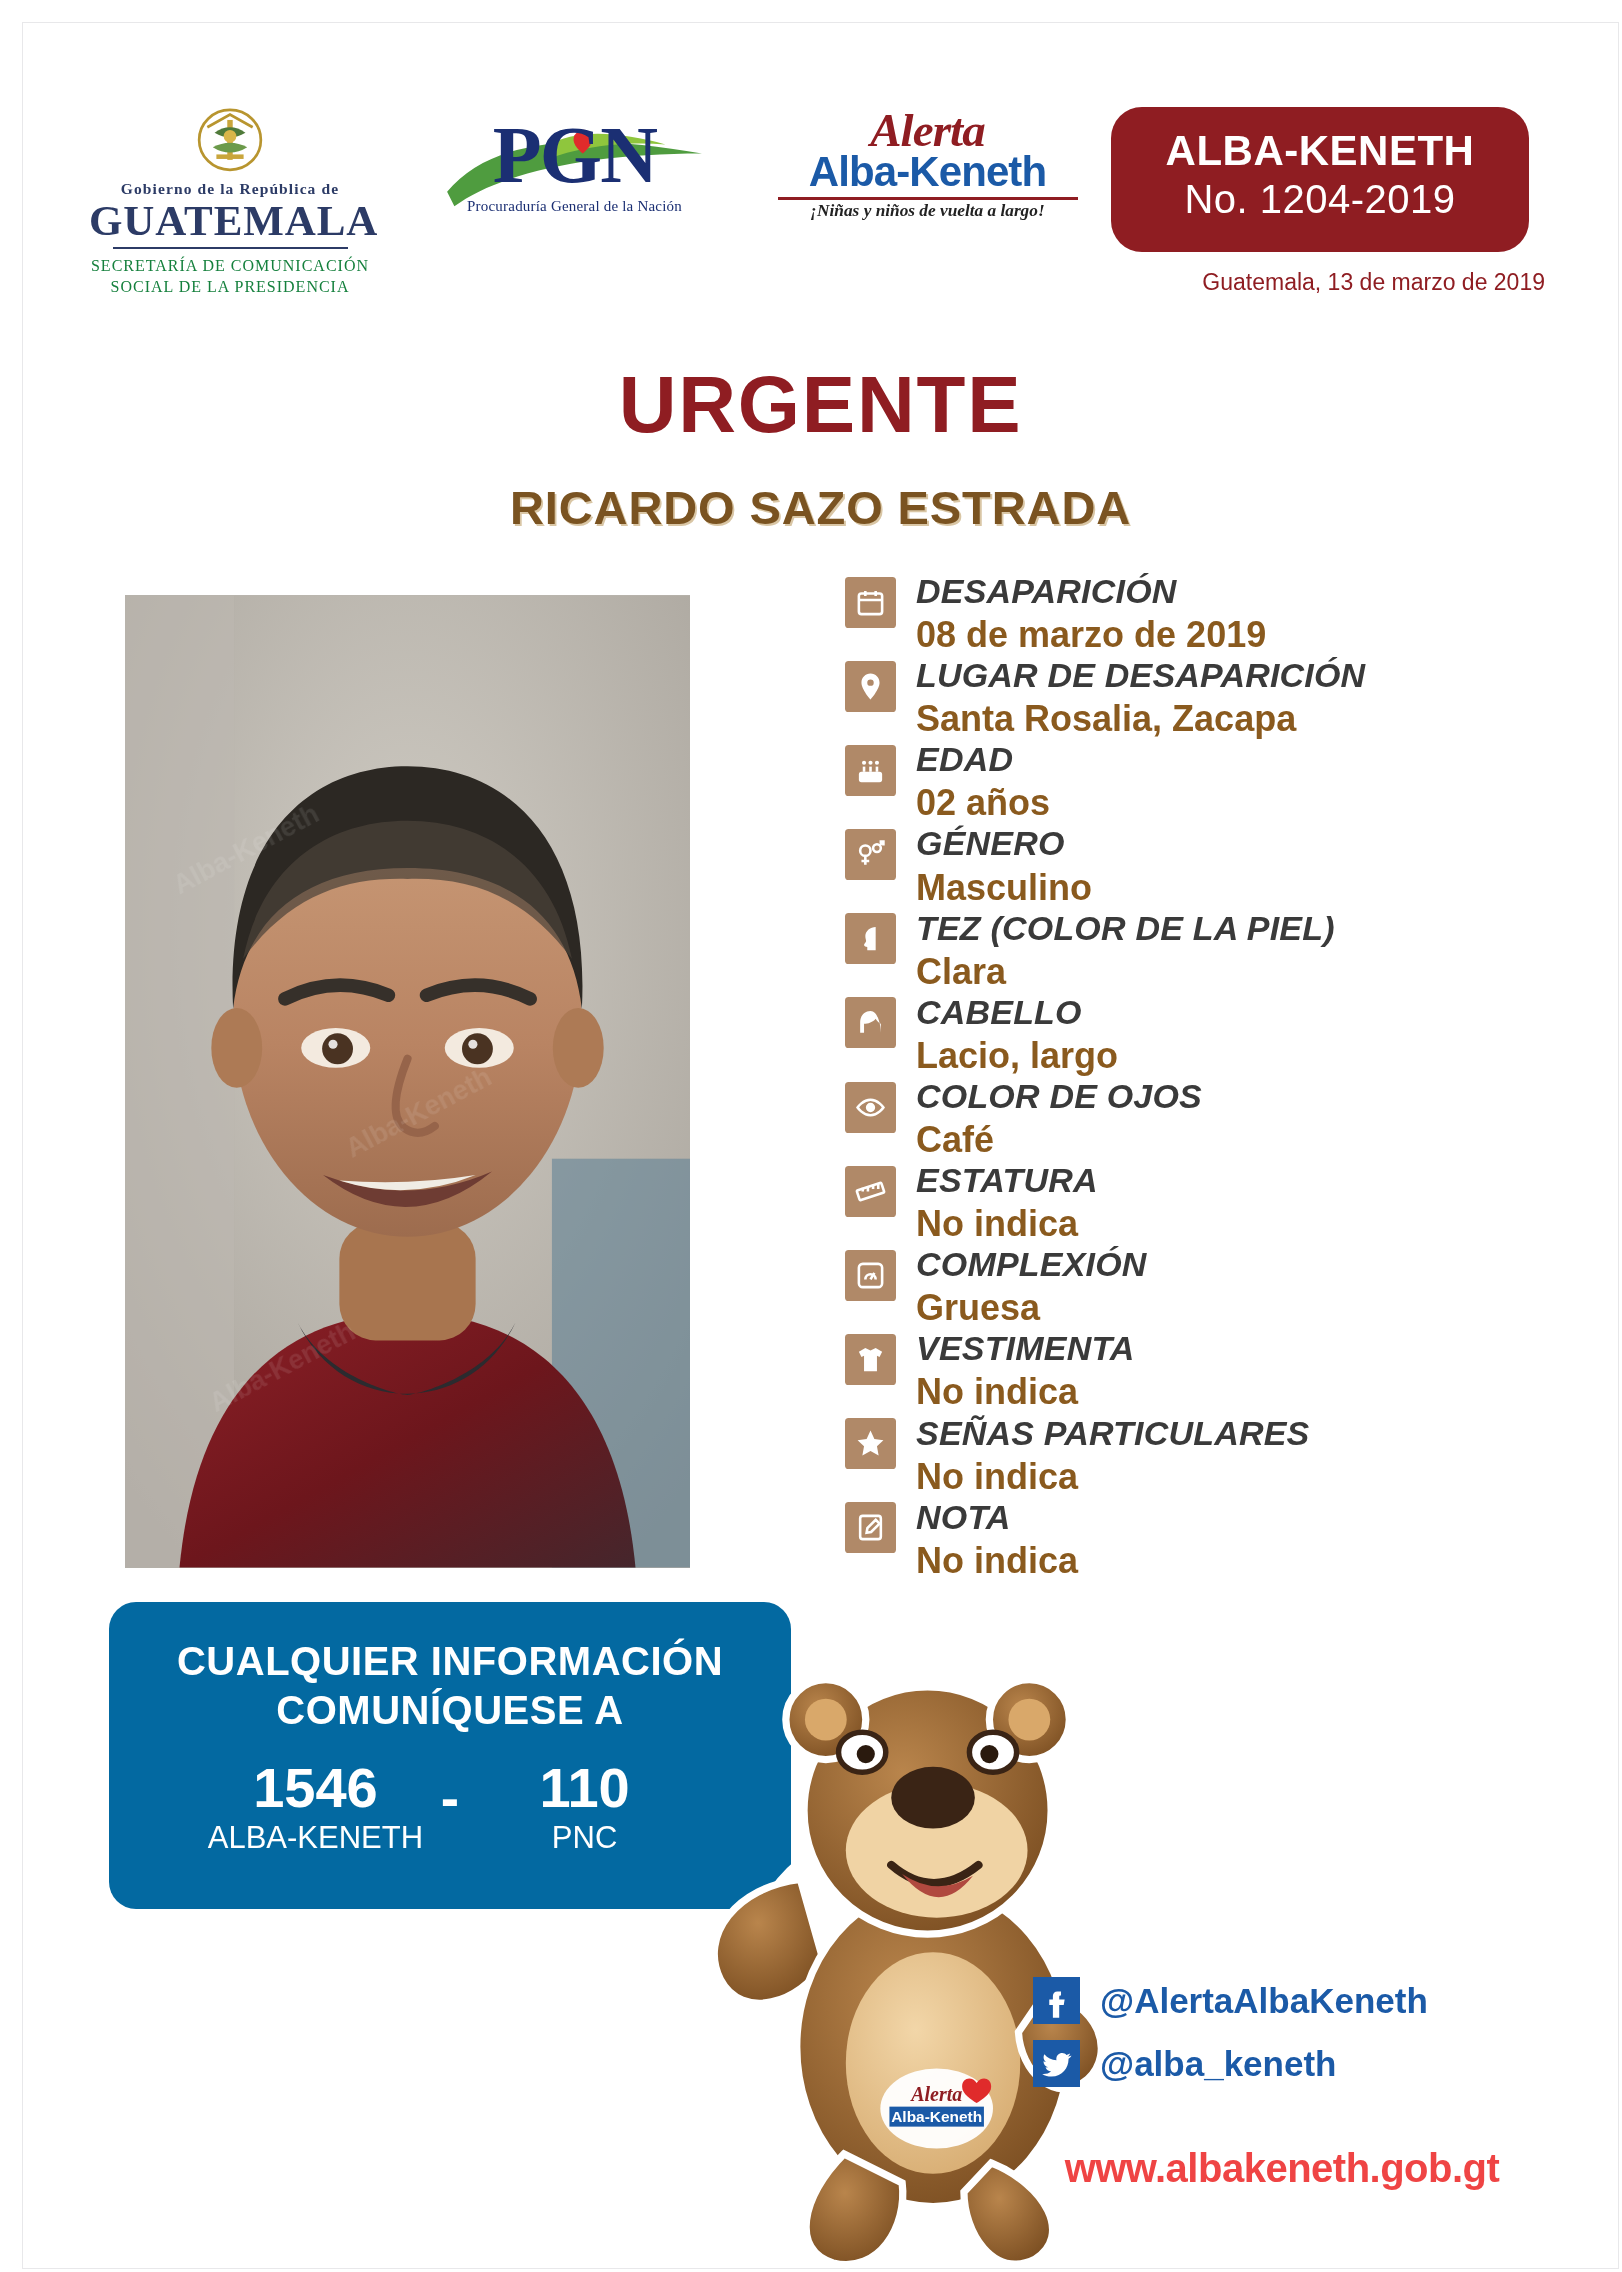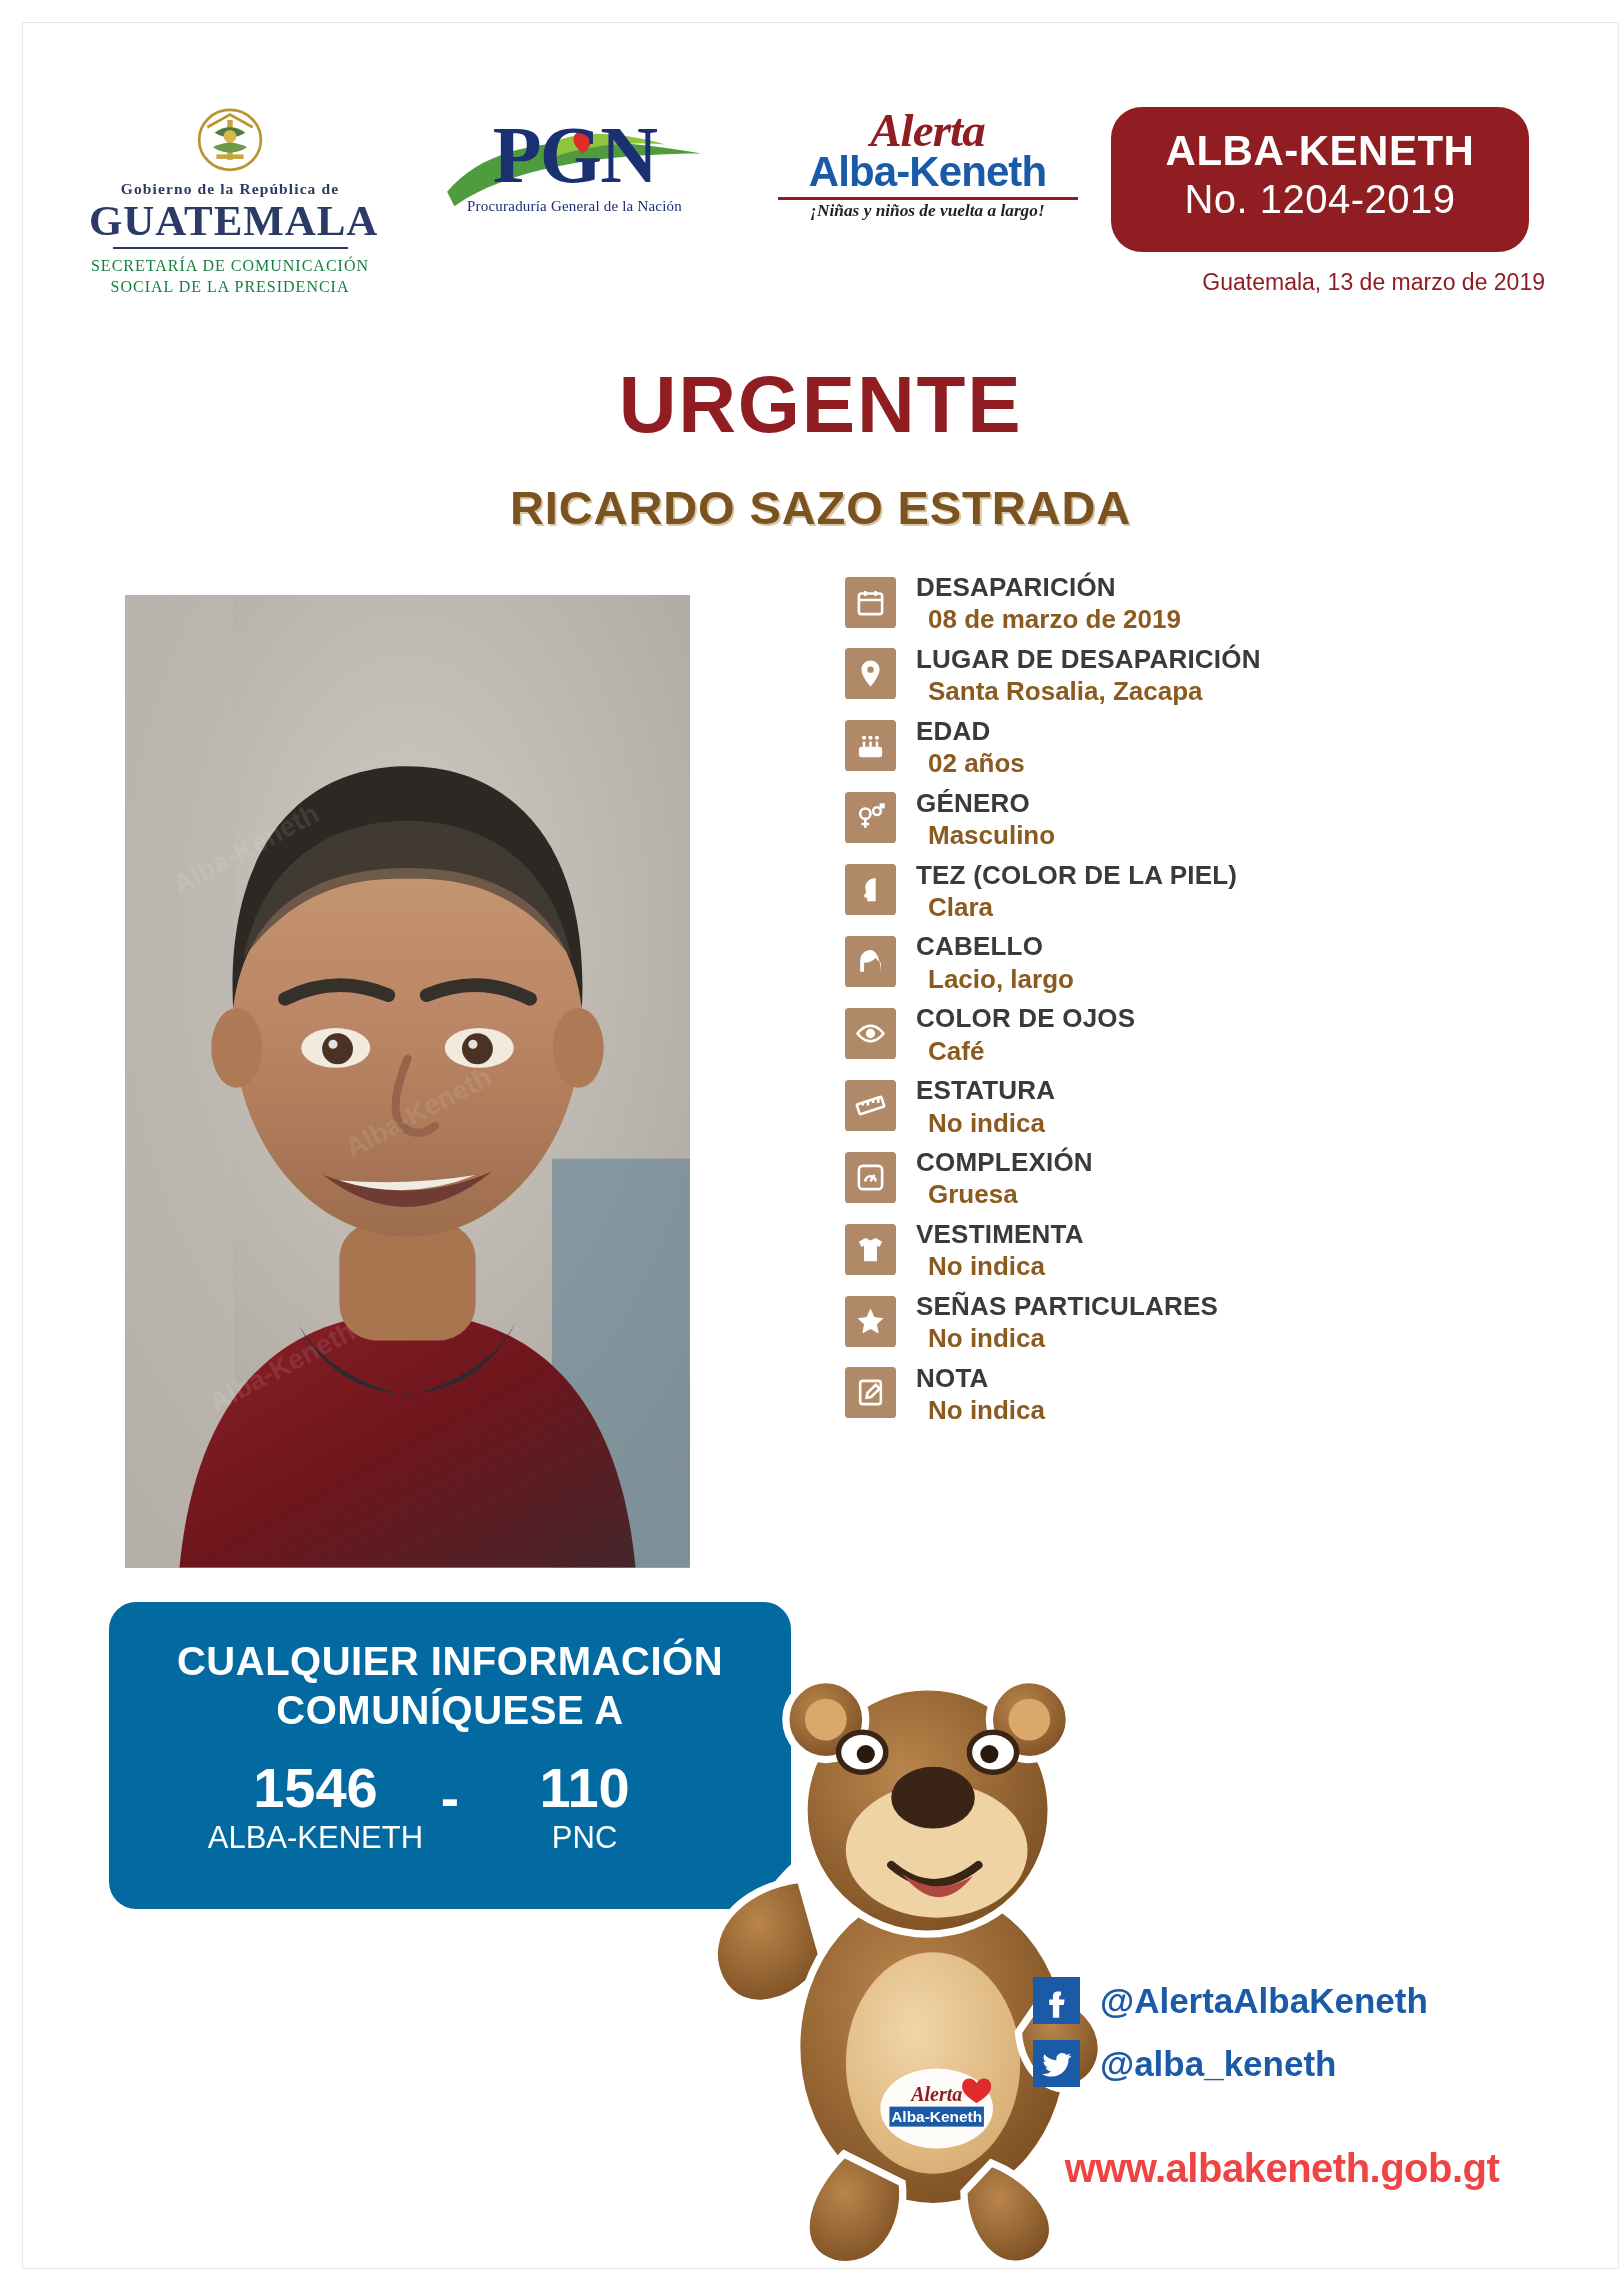--- a/index.html
+++ b/index.html
@@ -228,33 +228,33 @@
     left: 0; top: 3.6px;
     width: 51px; height: 51px;
     background: #b08968;
     border-radius: 3.6px;
     display: flex;
     align-items: center;
     justify-content: center;
   }
   .row .ico svg { display: block; }
   .lbl {
-    font-size: 26px;
+    font-size: 34px;
     font-weight: bold;
     color: #3a3a3a;
     letter-spacing: 0.2px;
     line-height: 1.1;
+    font-style: italic;
   }
   .val {
-    font-size: 26px;
+    font-size: 36px;
     font-weight: bold;
     color: #8a5a1e;
     line-height: 1.2;
     margin-top: 2.7px;
-    margin-left: 12px;
   }
 
   
   .contact {
     position: absolute;
     left: 100px; top: 1593px;
     width: 682px;
     height: 307px;
     background: #0369a1;
     border-radius: 27px;

